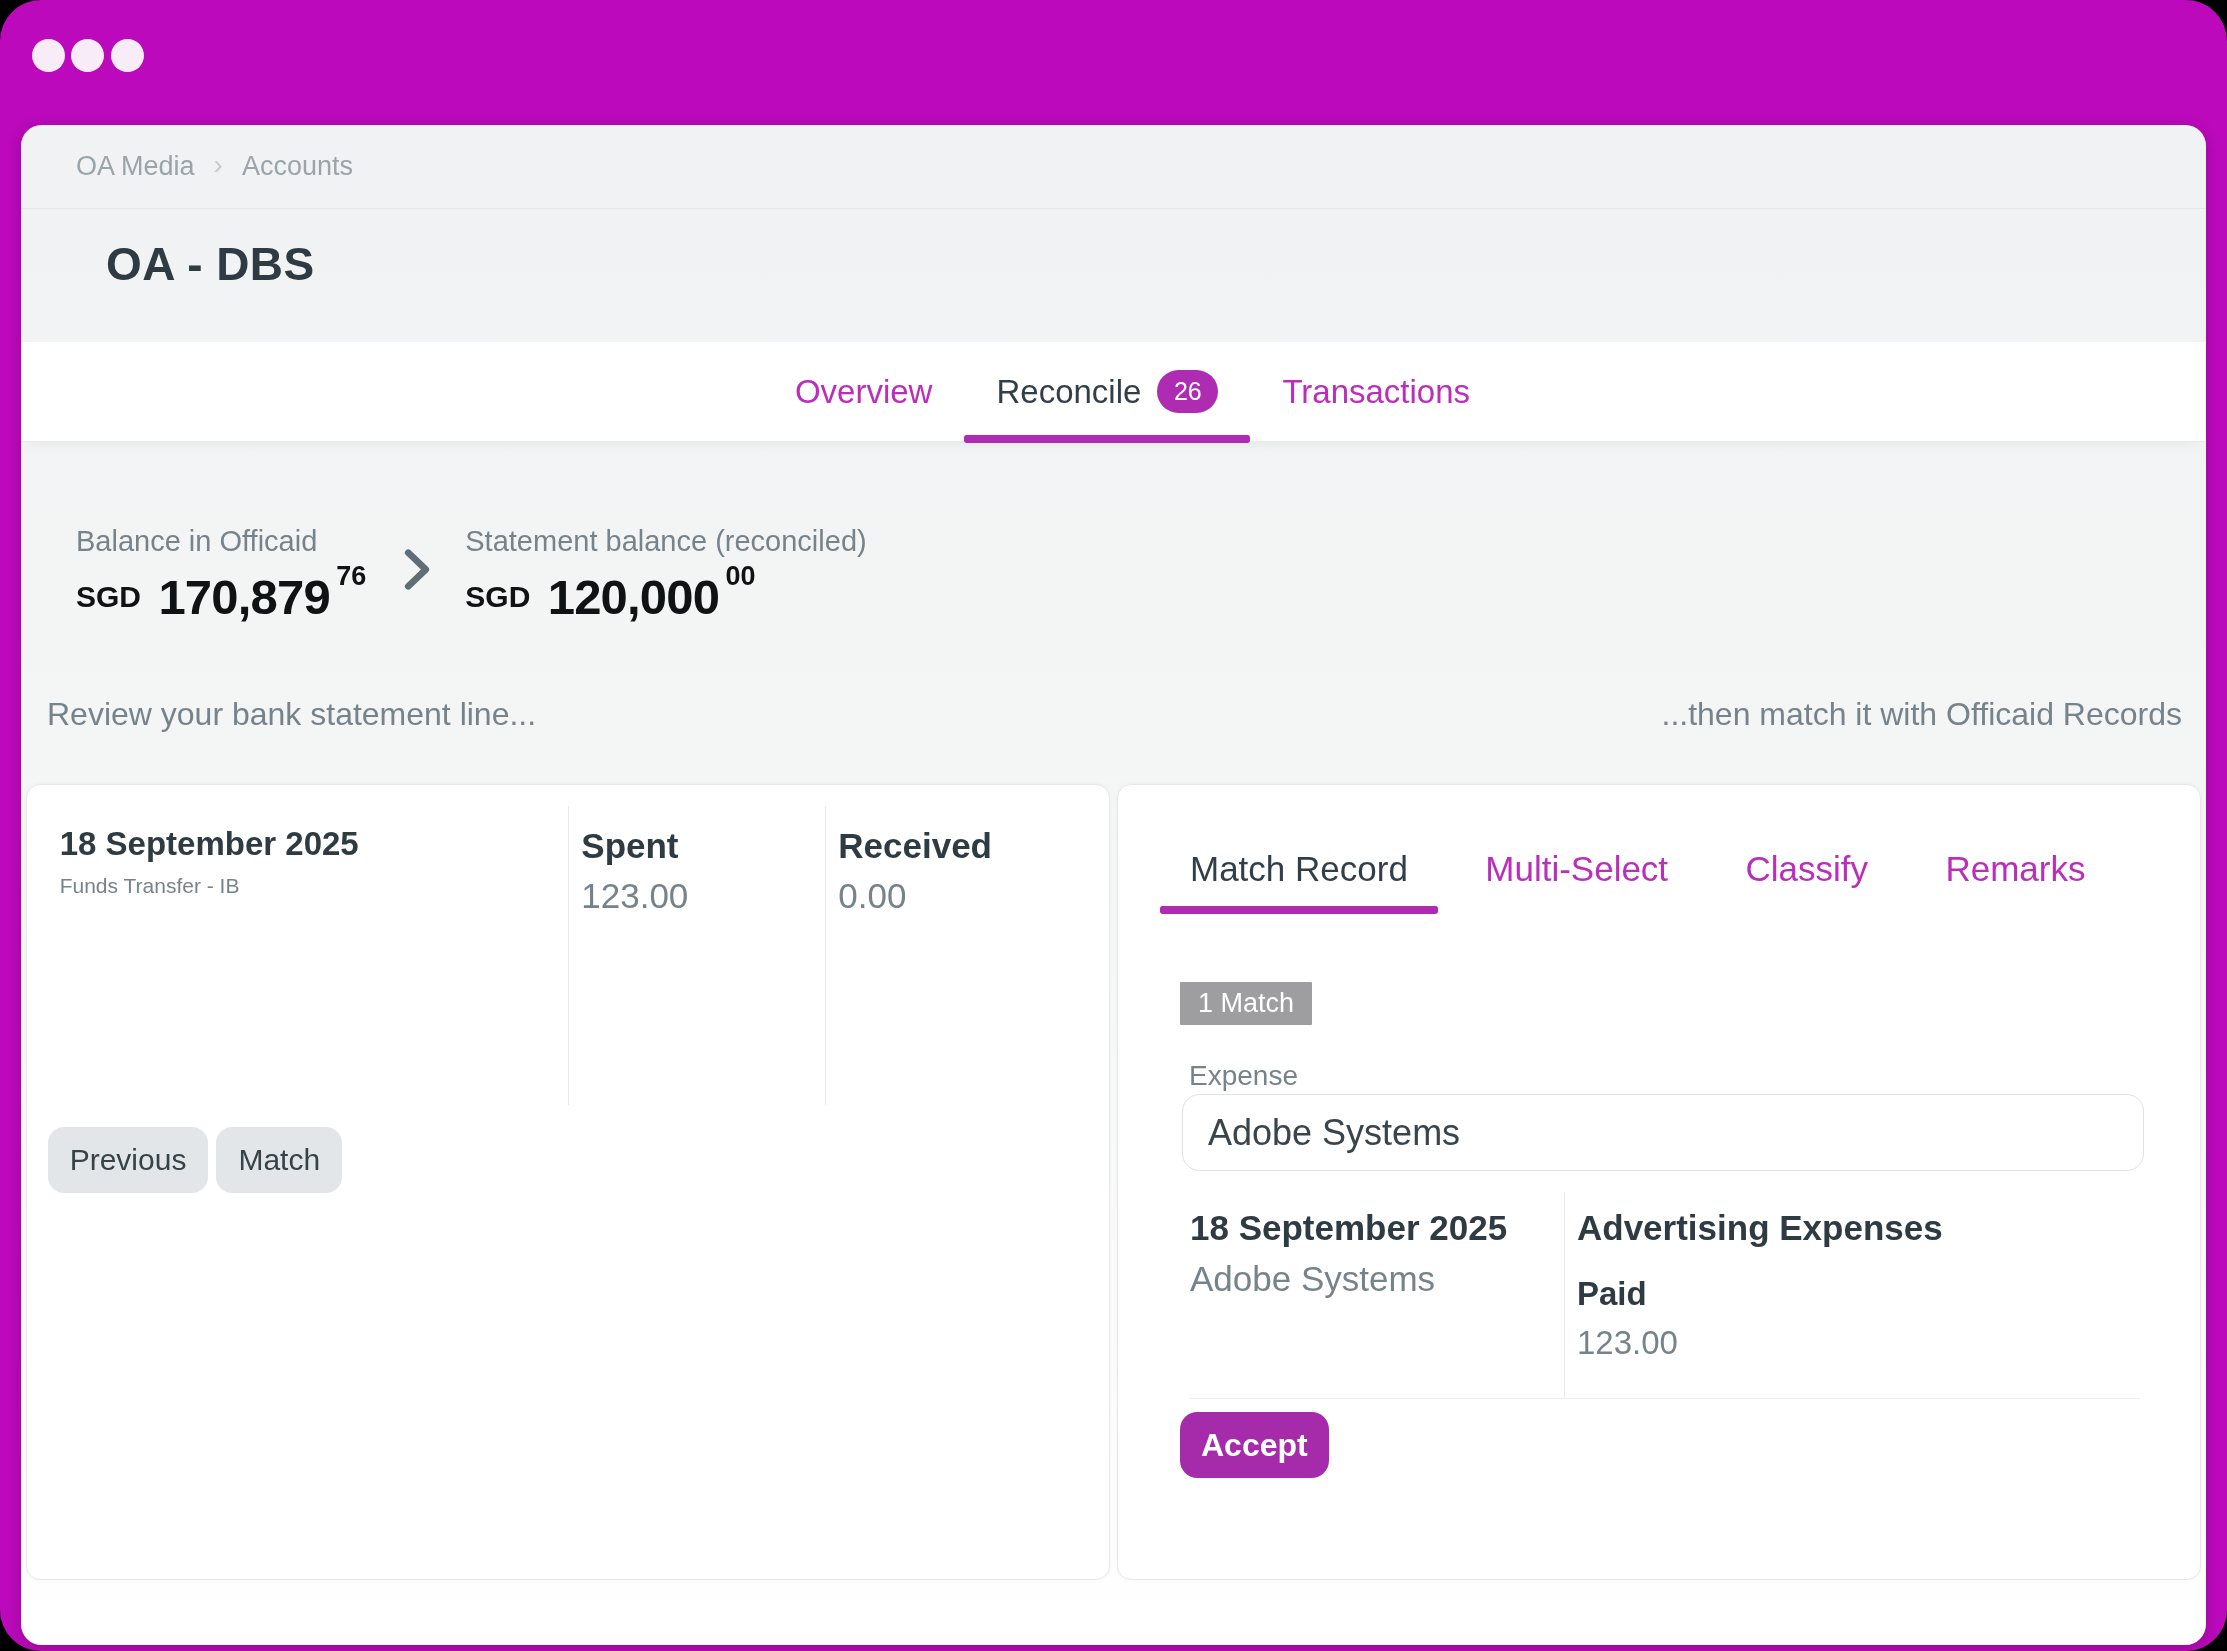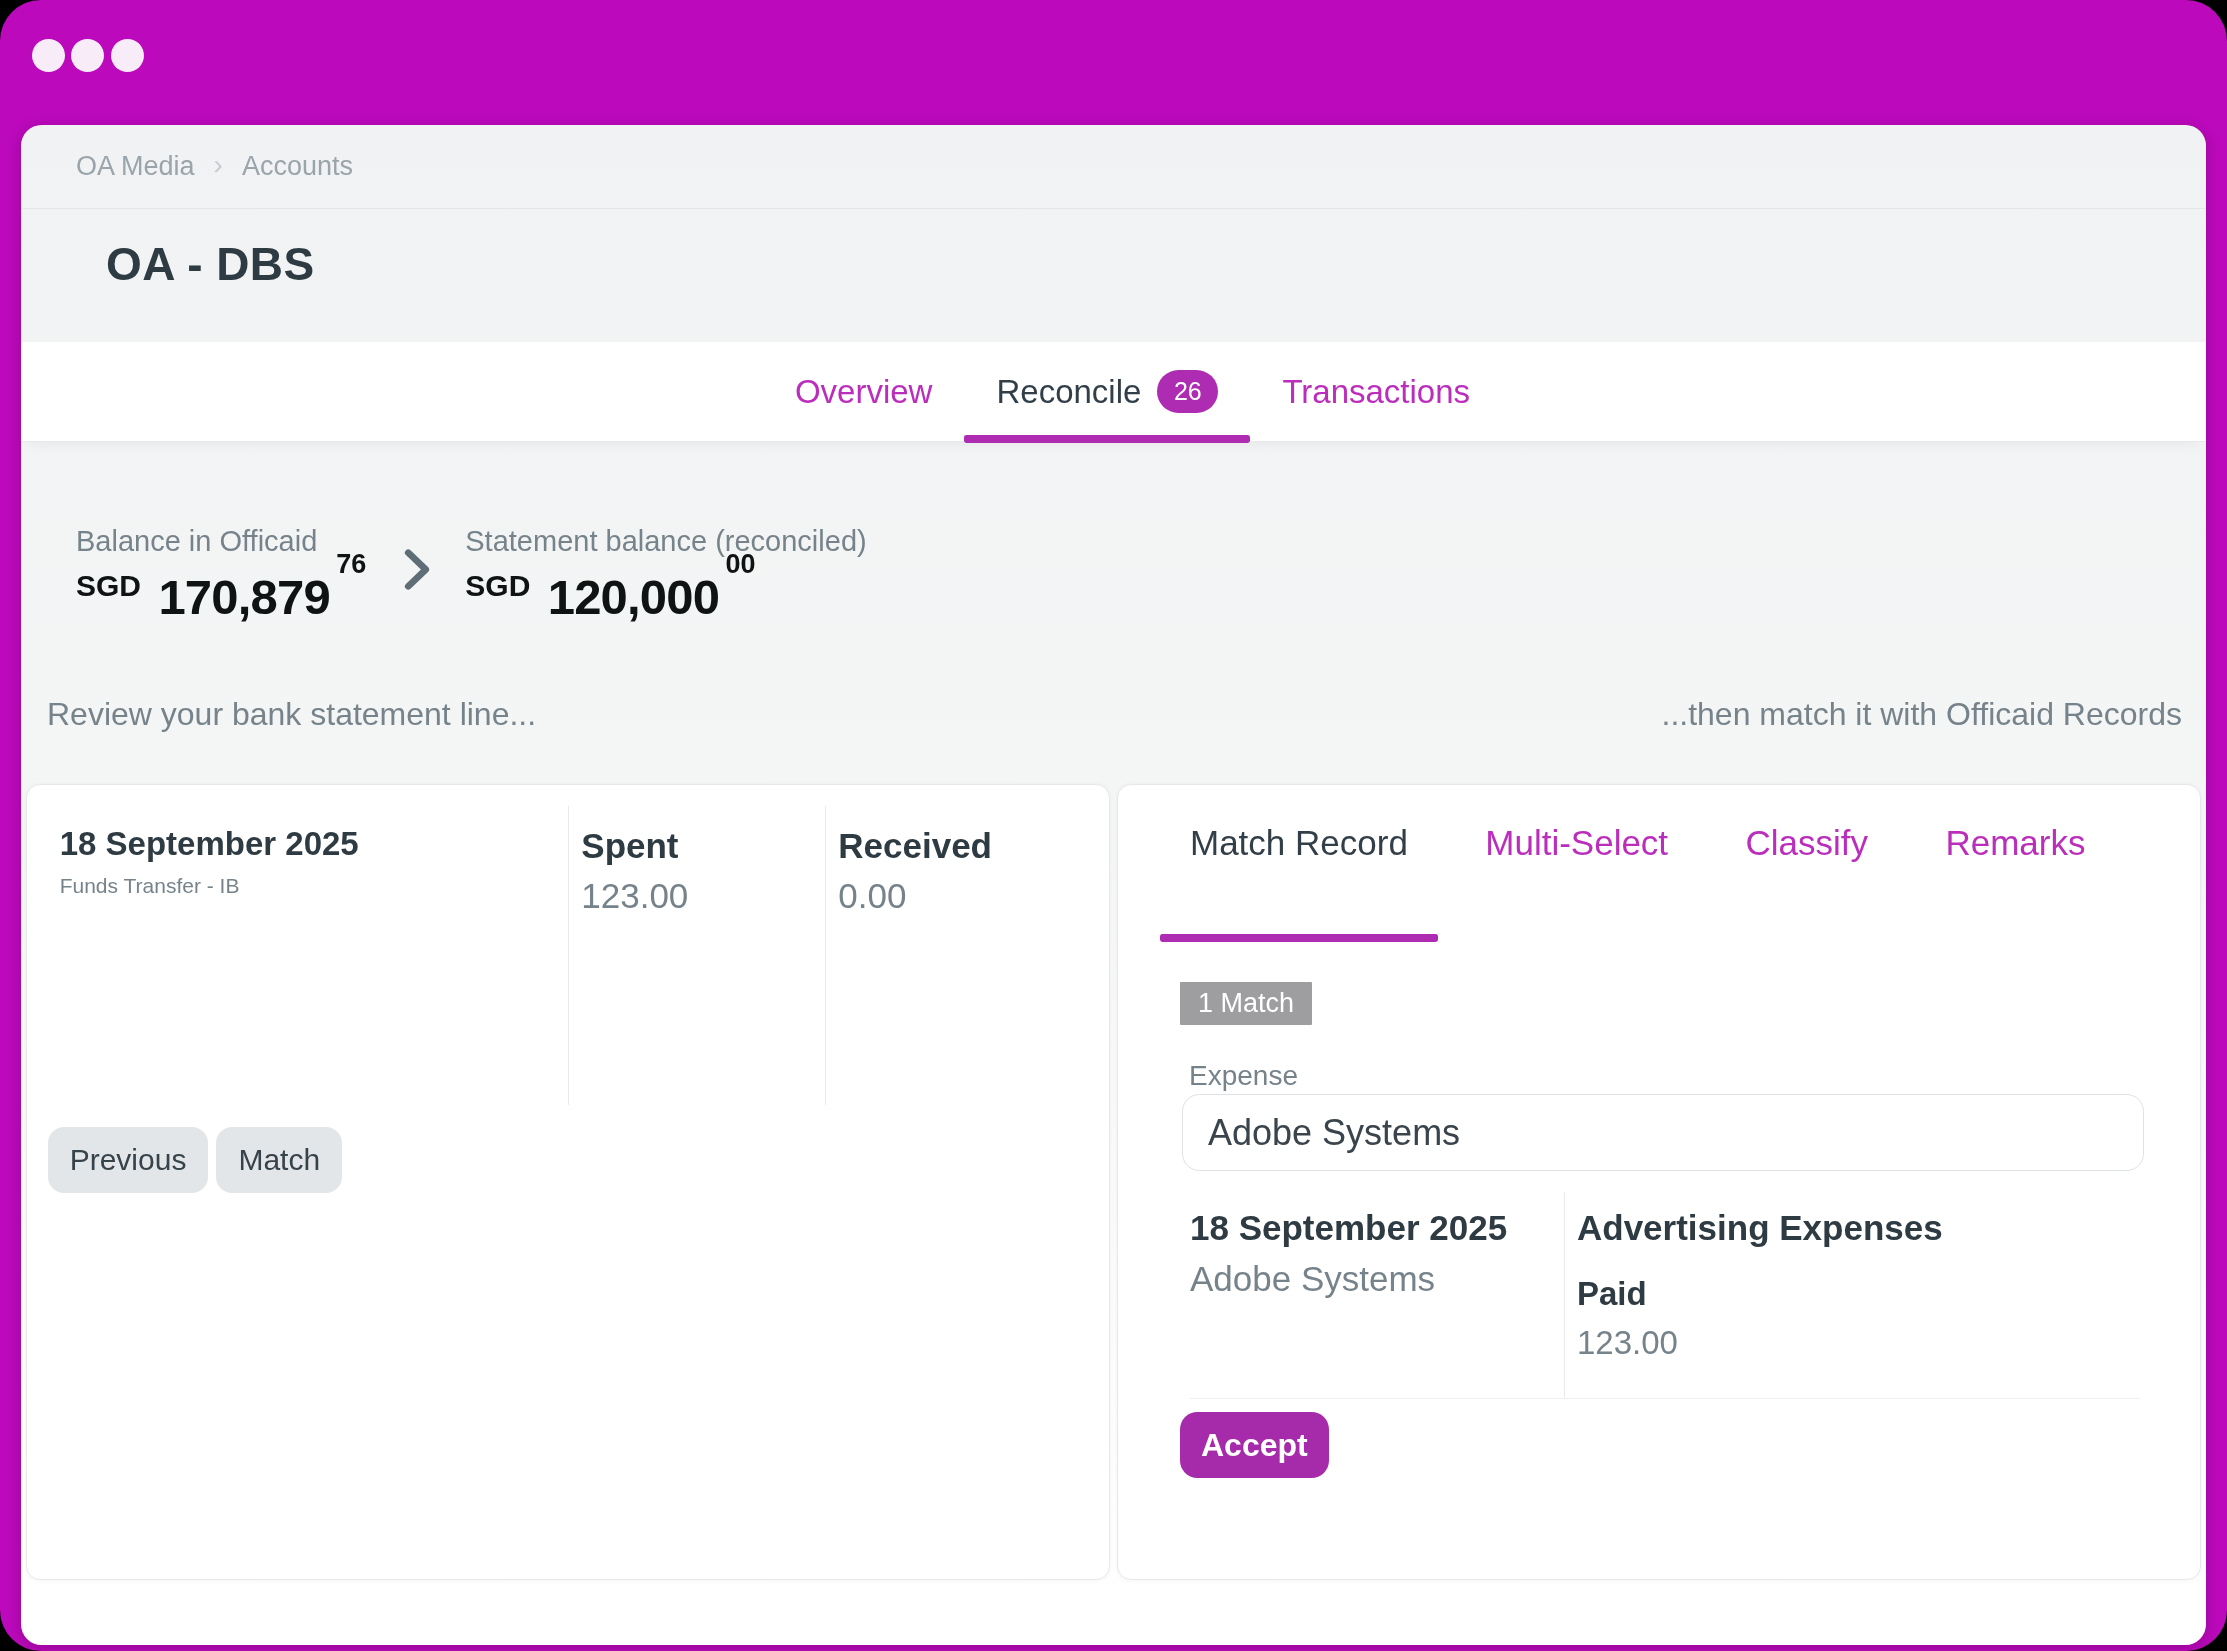--- a/index.html
+++ b/index.html
@@ -36,21 +36,21 @@
     justify-content:center;
   }
   .tab{position:relative;display:flex;align-items:center;gap:16px;padding:0 32px;font-size:33px;color:var(--accent);cursor:pointer;}
   .tab.active{color:var(--slate);}
   .tab .underline{display:none;position:absolute;left:0;right:0;bottom:-1.6px;height:8px;background:var(--accentLine);border-radius:2.4px;}
   .tab.active .underline{display:block;}
   .tab-badge{background:var(--accentLine);color:#fff;font-size:25px;font-weight:500;padding:8.7px 16.6px;border-radius:789px;line-height:1;}
   
   .balance-row{position:absolute;top:399px;left:55px;display:flex;align-items:flex-start;}
   .bal-label{font-size:29px;color:var(--gray);line-height:35px;}
-  .bal-amount{margin-top:9.5px;display:flex;align-items:flex-start;color:var(--nearBlack);}
+  .bal-amount{margin-top:9.5px;display:flex;align-items:center;color:var(--nearBlack);}
   .bal-cur{font-size:30px;font-weight:700;}
   .bal-num{font-size:49px;font-weight:700;letter-spacing:-0.8px;margin-left:17.4px;}
   .bal-cents{font-size:27px;font-weight:700;margin-left:6.3px;transform:translateY(-20.5px);}
   .bal-arrow{margin:25px 33px 0 36px;flex:none;}
   .bal-block.second{margin-left:0;}
   
   .hint-row{position:absolute;top:570px;left:26px;right:24px;display:flex;justify-content:space-between;font-size:32px;color:var(--gray);line-height:38px;}
   
   .cards{position:absolute;left:4.7px;right:4.7px;top:659px;bottom:65px;display:flex;gap:7px;}
   .card{flex:1;background:#fff;border:1.6px solid #E6E8EA;border-radius:14px;position:relative;box-shadow:0 0.8px 4px rgba(30,40,50,.04);}
@@ -61,21 +61,21 @@
   .sc-col3{flex:1;padding:20.5px 0 0 12.6px;}
   .sc-date{font-size:33px;font-weight:700;color:var(--dark);}
   .sc-desc{font-size:21px;color:var(--gray);margin-top:11px;}
   .sc-h{font-size:35px;font-weight:700;color:var(--dark);}
   .sc-v{font-size:35px;color:var(--gray);margin-top:9.5px;}
   .sc-buttons{position:absolute;top:342px;left:21px;display:flex;gap:8px;}
   .btn-gray{height:66px;padding:0 22px;background:#E3E6E8;border-radius:16px;border:none;
     font-family:inherit;font-size:30px;color:#37434B;display:flex;align-items:center;cursor:pointer;}
   
   .mc-tabs{position:absolute;top:0;left:42px;display:flex;gap:17.4px;}
-  .mc-tab{position:relative;height:157px;padding:38px 30px 0;display:flex;font-size:35px;color:var(--accent);cursor:pointer;}
+  .mc-tab{position:relative;height:129px;padding:38px 30px 0;display:flex;align-items:center;font-size:35px;color:var(--accent);cursor:pointer;}
   .mc-tab.active{color:var(--slate);}
   .mc-tab .underline{display:none;position:absolute;left:0;right:0;bottom:0;height:8px;background:var(--accentLine);border-radius:2.4px;}
   .mc-tab.active .underline{display:block;}
   .mc-badge{position:absolute;top:197px;left:62px;height:43px;padding:0 18px;background:var(--badgeGray);
     color:#fff;font-size:27px;border-radius:1px;display:flex;align-items:center;}
   .mc-expense-label{position:absolute;top:275px;left:71px;font-size:28px;color:var(--gray);}
   .mc-input{position:absolute;top:309px;left:64px;width:962px;height:77px;background:#fff;border:1.6px solid #DFE2E4;
     border-radius:17.4px;padding:0 0 0 25px;font-family:inherit;font-size:36px;color:#39444C;outline:none;}
   .mc-match{position:absolute;top:407px;left:72px;right:60px;height:207px;display:flex;border-bottom:1.6px solid #EEEFF0;}
   .mm-col1{width:375px;border-right:1.6px solid #E8EAEB;padding-top:16px;}

